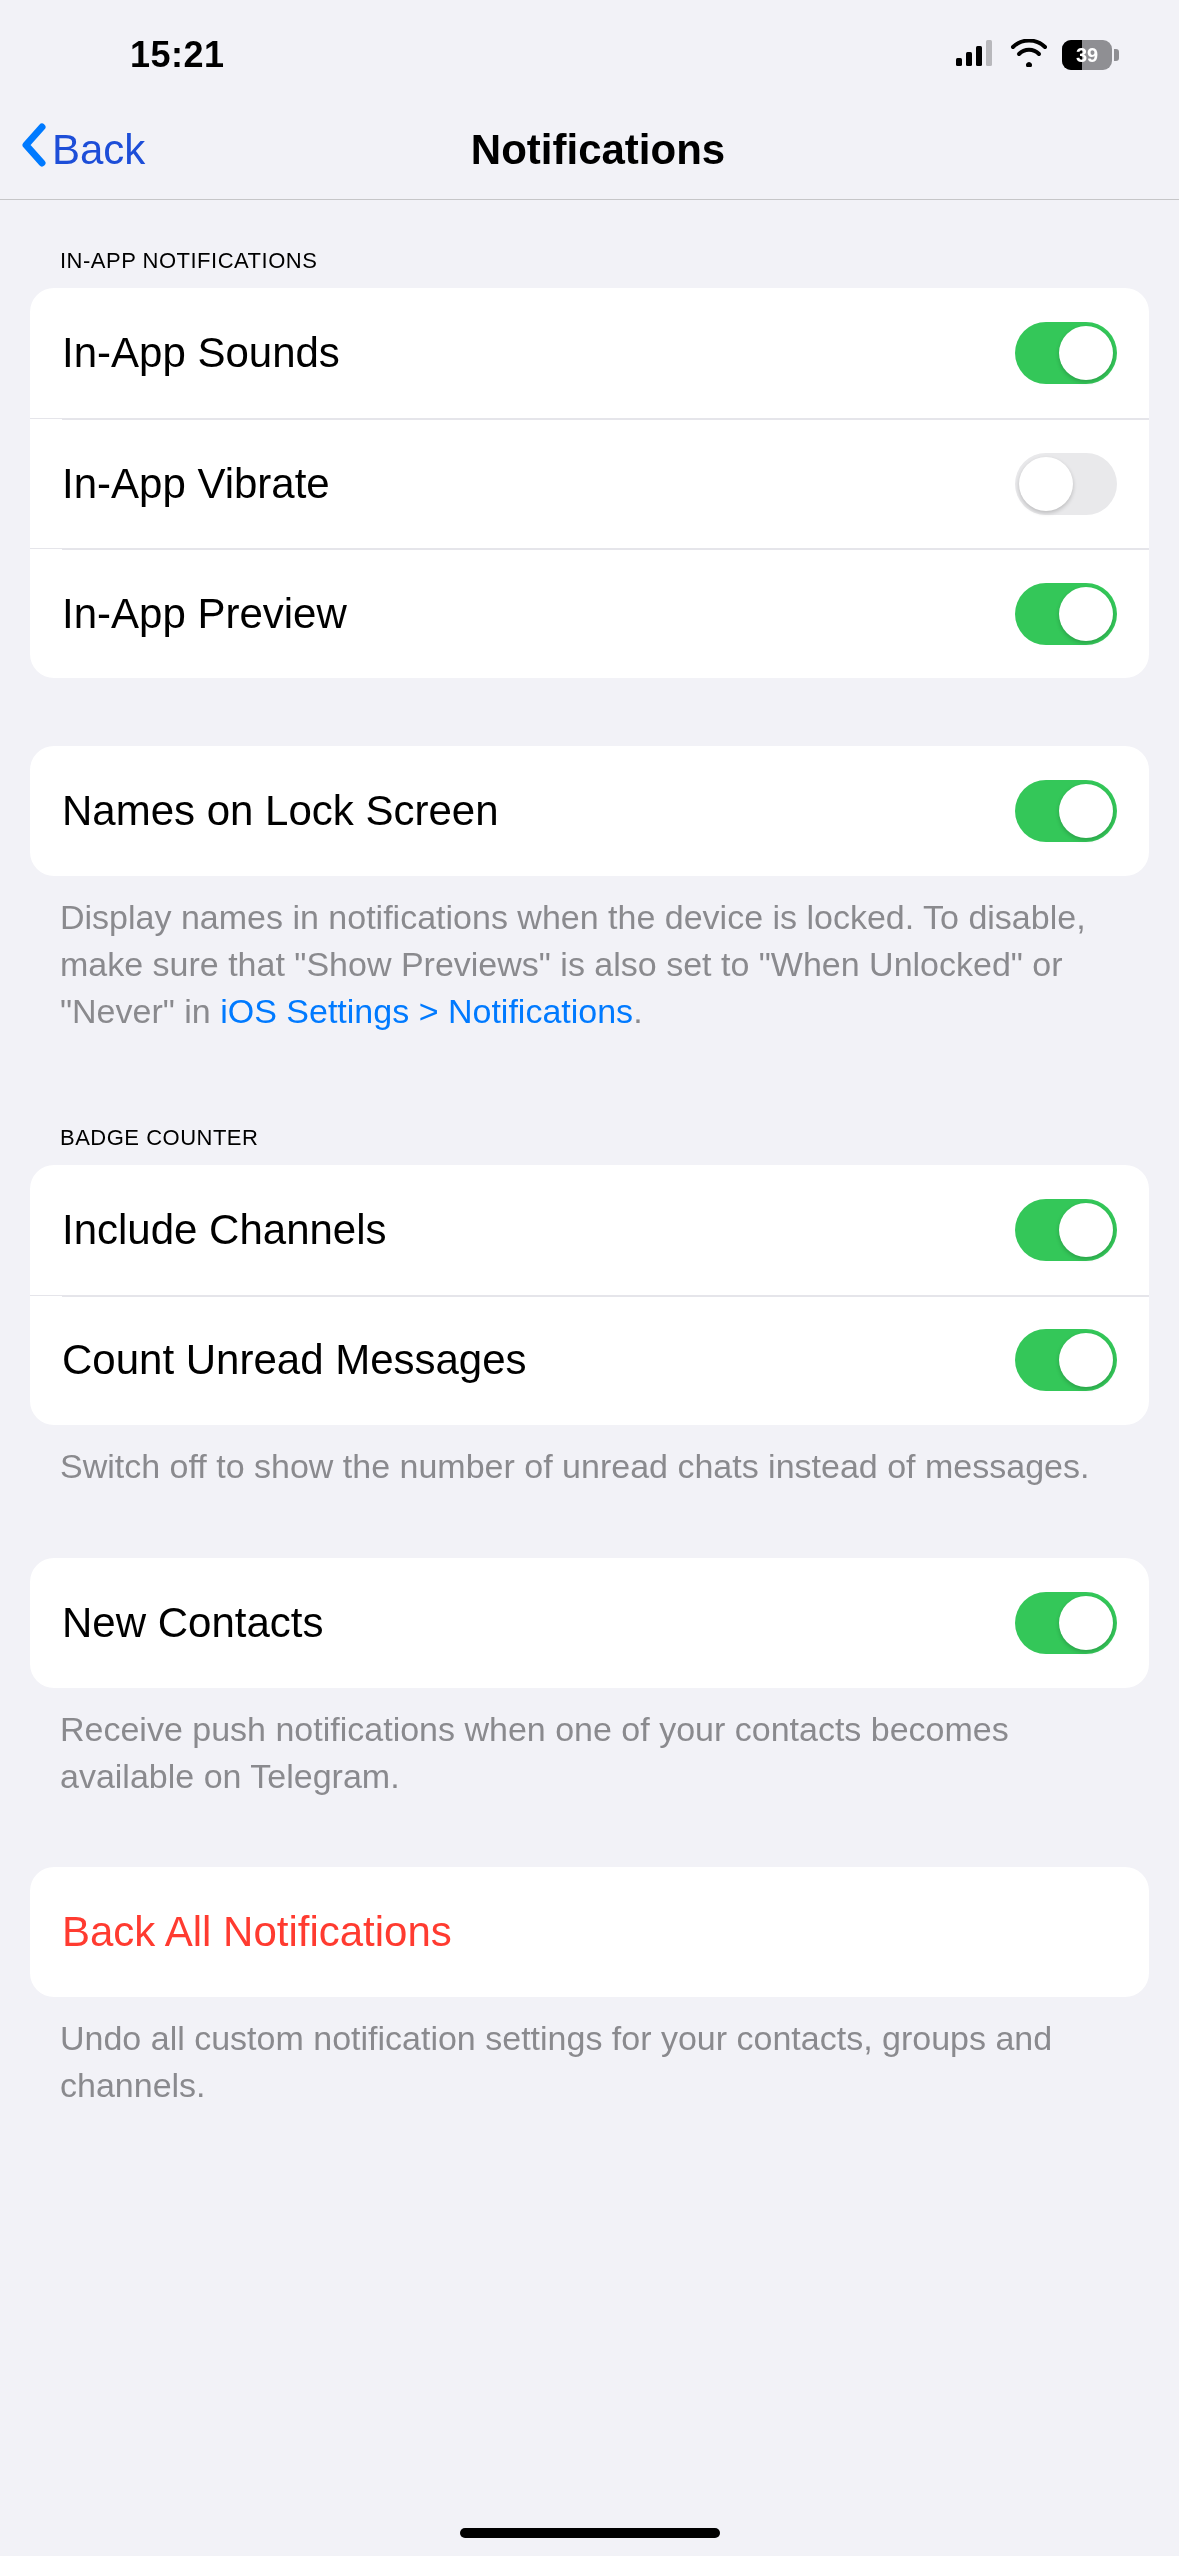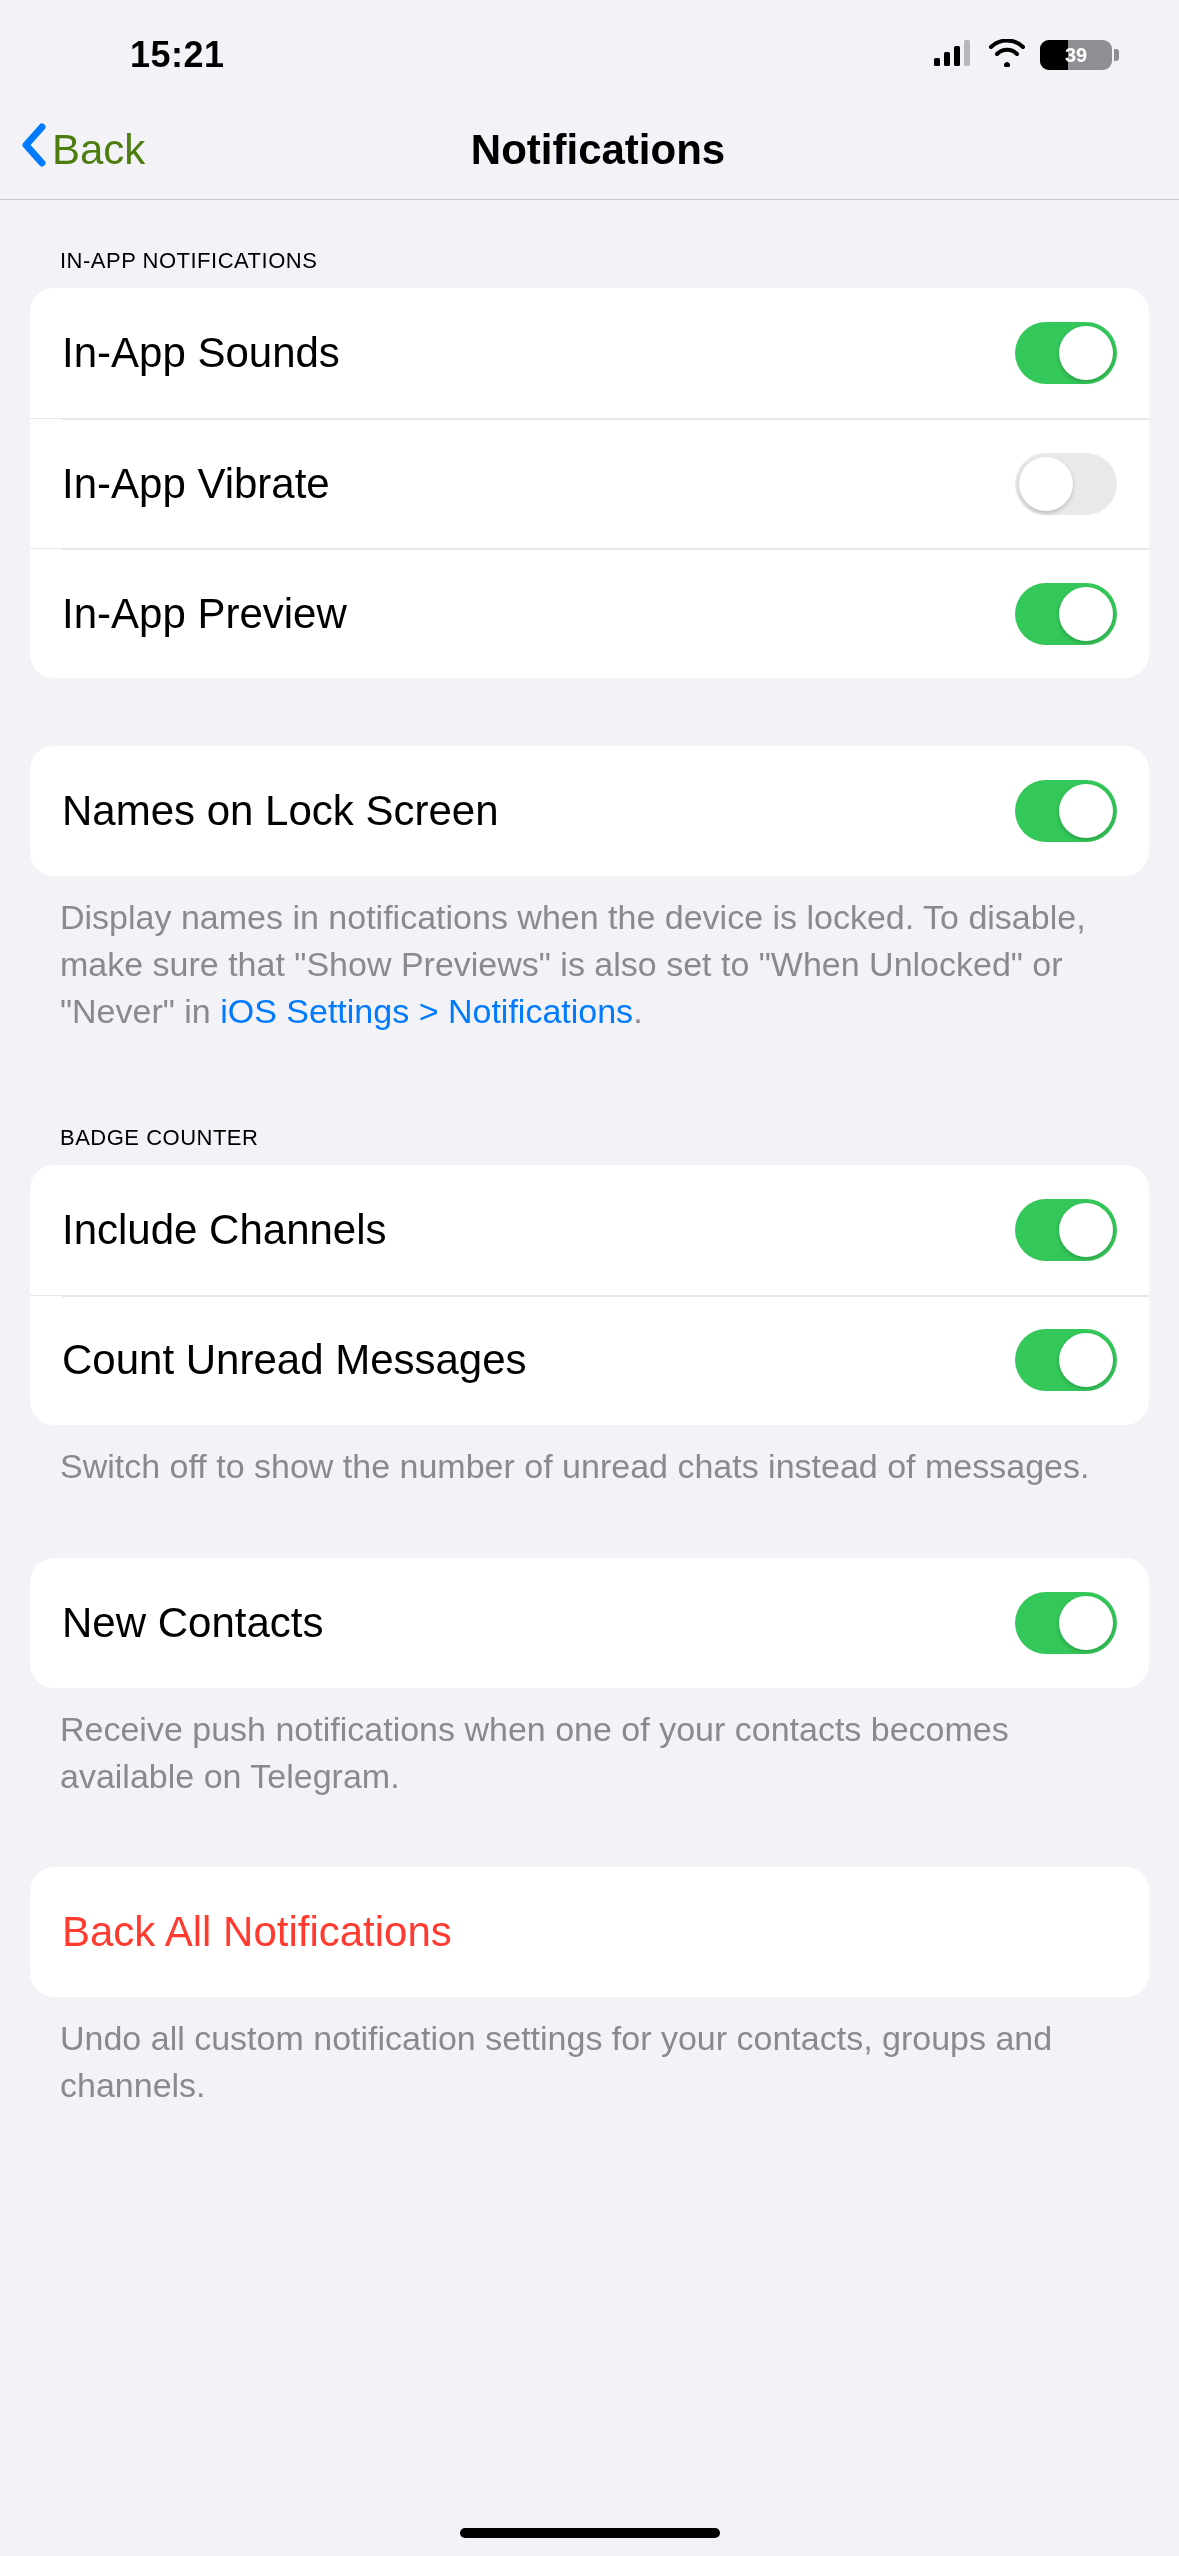--- a/index.html
+++ b/index.html
@@ -33,21 +33,21 @@
     height: 90px;
     position: relative;
     display: flex;
     align-items: center;
     border-bottom: 1px solid #c6c6c8;
     padding: 0 20px 10px 20px;
   }
   .back-btn {
     display: flex;
     align-items: center;
-    color: #4d7c0f;
+    color: #1d4ed8;
     font-size: 42px;
     font-weight: 400;
     gap: 4px;
   }
   .nav-title {
     position: absolute;
     left: 0; right: 0;
     text-align: center;
     font-size: 42px;
     font-weight: 600;
@@ -139,21 +139,21 @@
     height: 10px;
     background: #000;
     border-radius: 10px;
   }
 
   
   .battery {
     display:flex; align-items:center;
   }
   .battery-body {
-    width: 72px; height: 30px;
+    width: 50px; height: 30px;
     border-radius: 9px;
     background: #8f8f93;
     color:#fff;
     font-size:20px;
     font-weight:600;
     display:flex;
     align-items:center;
     justify-content:center;
     position:relative;
   }

